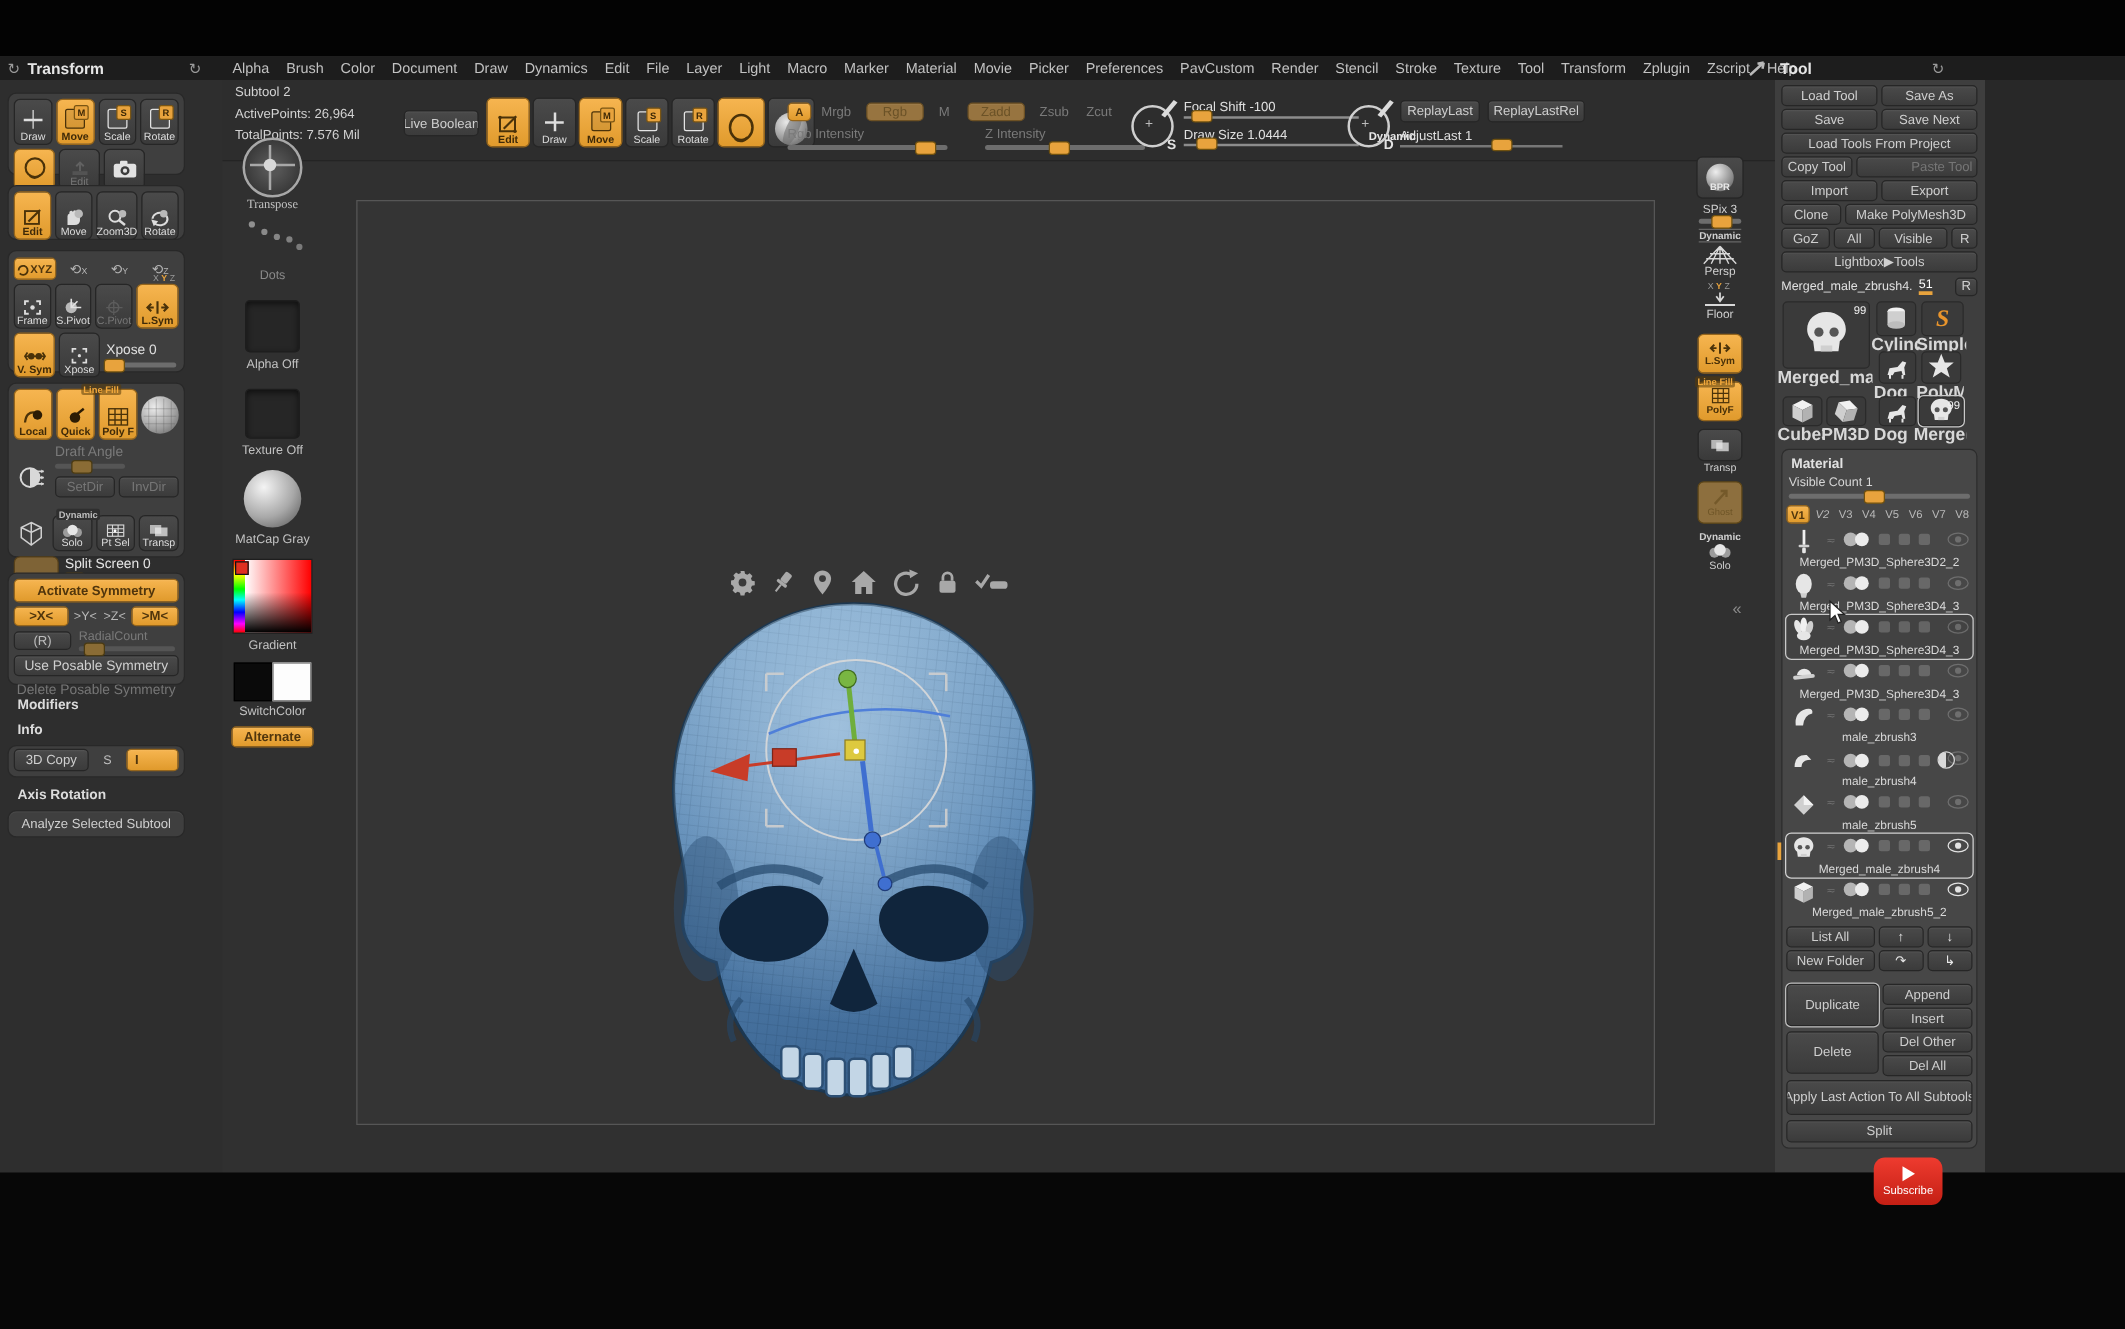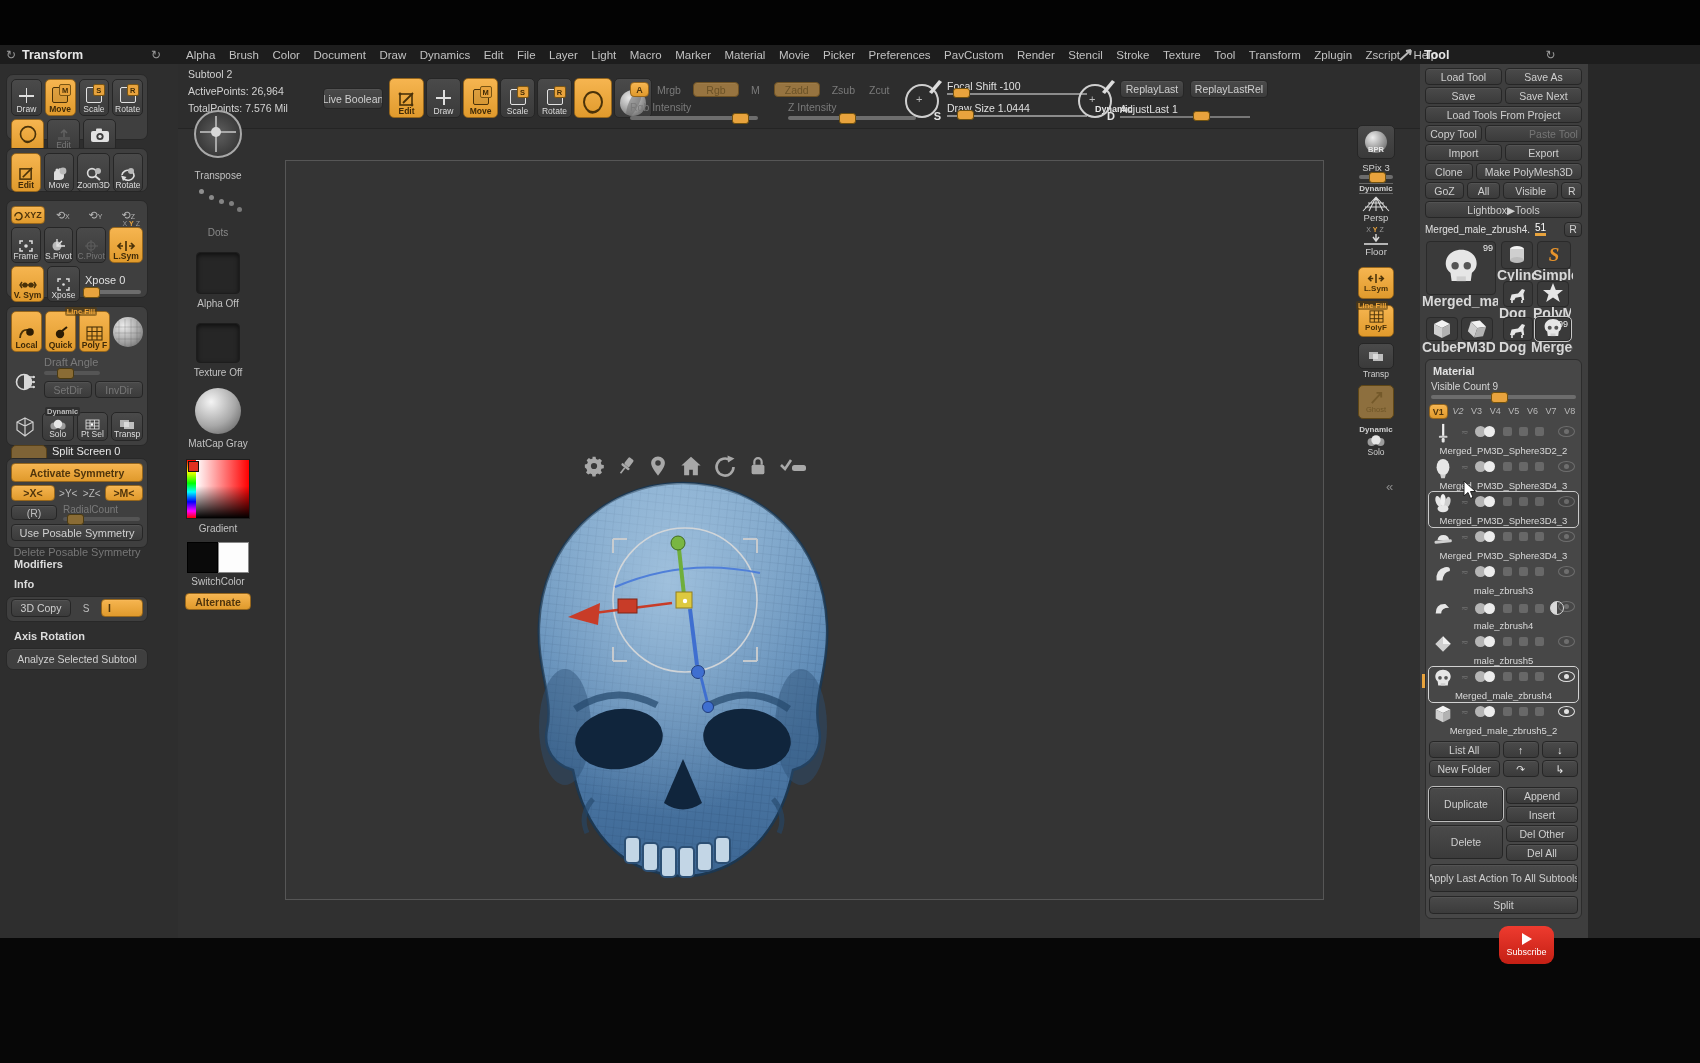--- a/index.html
+++ b/index.html
@@ -561,21 +561,21 @@
 
   <div class="seclbl" style="top:630px;">Axis Rotation</div>
   <div class="pbox btn" style="top:648px;height:22px;font-size:10.5px;">Analyze Selected Subtool</div>
 
   <div class="abs" style="left:180px;top:110px;width:76px;display:flex;flex-direction:column;align-items:center;z-index:2;">
     <div style="width:44px;height:44px;border-radius:50%;border:2px solid #a8a8a8;position:relative;background:radial-gradient(circle,#555 20%,#3a3a3a 70%);">
       <div style="position:absolute;left:19px;top:4px;width:2px;height:36px;background:#a8a8a8;"></div>
       <div style="position:absolute;left:4px;top:19px;width:36px;height:2px;background:#a8a8a8;"></div>
       <div style="position:absolute;left:15px;top:15px;width:10px;height:10px;border-radius:50%;background:#d8d8d8;"></div>
     </div>
-    <div class="traylbl" style="margin-top:12px;">Transpose</div>
+    <div class="traylbl" style="margin-top:0;font-family:Liberation Serif, serif;">Transpose</div>
     <div style="height:46px;position:relative;width:50px;">
       <div style="position:absolute;left:6px;top:8px;width:5px;height:5px;border-radius:50%;background:#8f8f8f;box-shadow:10px 6px 0 #8a8a8a,20px 10px 0 #858585,30px 12px 0 #808080,38px 18px 0 #7a7a7a;"></div>
     </div>
     <div class="traylbl dim">Dots</div>
     <div style="width:42px;height:40px;background:#262626;border:1px solid #1d1d1d;border-radius:4px;margin-top:14px;box-shadow:inset 0 2px 5px rgba(0,0,0,.6);"></div>
     <div class="traylbl" style="margin-top:4px;">Alpha Off</div>
     <div style="width:42px;height:38px;background:#262626;border:1px solid #1d1d1d;border-radius:4px;margin-top:14px;box-shadow:inset 0 2px 5px rgba(0,0,0,.6);"></div>
     <div class="traylbl" style="margin-top:4px;">Texture Off</div>
     <div style="width:46px;height:46px;border-radius:50%;background:radial-gradient(circle at 35% 30%,#f4f4f4,#a8a8a8 55%,#4f4f4f);margin-top:10px;"></div>
     <div class="traylbl" style="margin-top:4px;">MatCap Gray</div>
@@ -865,21 +865,21 @@
               <circle cx="15.3" cy="10.7" r="2" fill="#555"></circle>
               <path d="M9.5 16.5h5v2.6h-5z" fill="#cfcfcf"></path>
             </svg>
             <span class="badge">99</span>
           </div>
           <div class="tlabel" style="position: absolute; left: 106px; top: 98px; width: 42px;">Merged</div>
         </div>
 
       <div style="background:#474747;border:1px solid #2c2c2c;border-radius:6px;margin-top:6px;padding:4px 3px;">
         <div style="font-size:11px;font-weight:bold;color:#e2e2e2;margin:1px 0 4px 4px;">Material</div>
-        <div style="font-size:10px;color:#d6d6d6;margin-left:2px;">Visible Count 9</div>
+        <div style="font-size:10px;color:#d6d6d6;margin-left:2px;">Visible Count 1</div>
         <div class="zsl or" style="margin:3px 2px 5px 2px;">
             <i style="left:46%;"></i>
           </div>
         <div id="vtabs" style="display:flex;gap:2px;margin-bottom:3px;">
             <span class="btn on" style="flex: 1 1 0%; height: 13px; font-size: 9px; display: flex; align-items: center; justify-content: center;">V1</span>
             <span class="" style="flex: 1 1 0%; height: 13px; font-size: 9px; display: flex; align-items: center; justify-content: center; color: rgb(185, 185, 185); font-style: italic;">V2</span>
             <span class="" style="flex: 1 1 0%; height: 13px; font-size: 9px; display: flex; align-items: center; justify-content: center; color: rgb(185, 185, 185);">V3</span>
             <span class="" style="flex: 1 1 0%; height: 13px; font-size: 9px; display: flex; align-items: center; justify-content: center; color: rgb(185, 185, 185);">V4</span>
             <span class="" style="flex: 1 1 0%; height: 13px; font-size: 9px; display: flex; align-items: center; justify-content: center; color: rgb(185, 185, 185);">V5</span>
             <span class="" style="flex: 1 1 0%; height: 13px; font-size: 9px; display: flex; align-items: center; justify-content: center; color: rgb(185, 185, 185);">V6</span>

